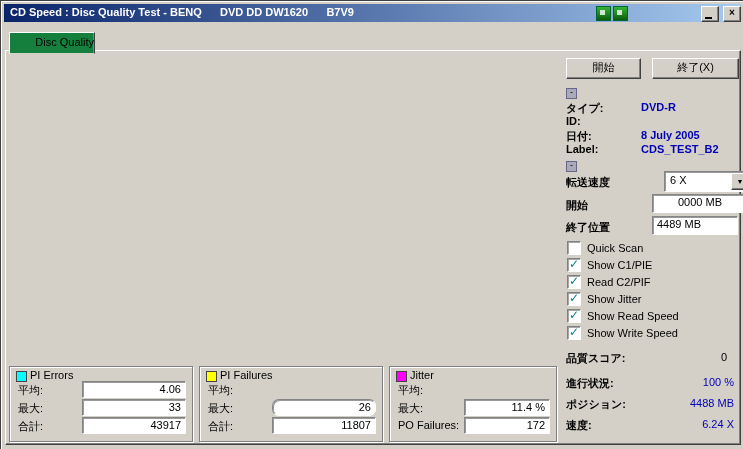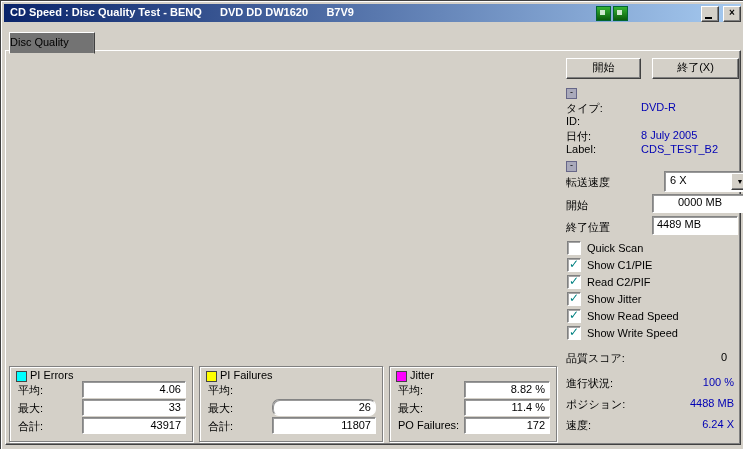--- a/index.html
+++ b/index.html
@@ -16,23 +16,23 @@
   }
   .title-text{left:6px;top:2px;color:#fff;font-weight:bold;font-size:11px;white-space:pre;}
   .ticon{top:2px;width:13px;height:13px;border:1px solid #063;
     background:linear-gradient(#35b335,#0b5c0b);}
   .ticon:after{content:"";position:absolute;left:3px;top:3px;width:5px;height:5px;background:#cfe9cf;}
   .wbtn{top:2px;width:16px;height:14px;background:#d4d0c8;
     border:1px solid;border-color:#fff #404040 #404040 #fff;box-shadow:inset -1px -1px 0 #808080;
     text-align:center;line-height:12px;font-weight:bold;font-size:10px;}
   .minbar{position:absolute;left:3px;bottom:2px;width:7px;height:2px;background:#000;}
   .tab{
-    left:8px;top:31px;width:84px;height:20px;background:#737373;z-index:3;
+    left:8px;top:31px;width:84px;height:20px;background:#15803d;z-index:3;
     border:1px solid;border-color:#fff #404040 #d4d0c8 #fff;box-shadow:inset -1px 0 0 #808080;
-    text-align:left;line-height:19px;
+    text-align:right;line-height:19px;
   }
   .pane{
     left:4px;top:49px;width:734px;height:393px;background:#d4d0c8;
     border:1px solid;border-color:#fff #404040 #404040 #fff;box-shadow:inset -1px -1px 0 #808080;
     z-index:1;
   }
   .chart-note{top:56px;color:#000;white-space:pre;}
   .tick{color:#000;font-size:11px;}
   .button{
     background:#d4d0c8;border:1px solid;border-color:#fff #404040 #404040 #fff;
@@ -59,21 +59,21 @@
     border:1px solid;border-color:#808080 #fff #fff #808080;box-shadow:inset 1px 1px 0 rgba(0,0,0,.35);
     font-size:12px;line-height:11px;text-align:center;color:var(--check,#008080);font-weight:bold;}
   .cb-label{position:absolute;left:20px;top:1px;white-space:nowrap;}
   .groupbox{border:1px solid #808080;box-shadow:1px 1px 0 #fff, inset 1px 1px 0 #fff;z-index:4;}
   .colorsq{position:absolute;width:9px;height:9px;border:1px solid #444;}
   .stat-field{
     background:#fff;border:1px solid;border-color:#848484 #fff #fff #848484;
     box-shadow:inset 1px 1px 0 rgba(0,0,0,.4);height:15px;line-height:14px;
     text-align:right;padding-right:4px;
   }
-  .rlabel{white-space:nowrap;z-index:4;}
+  .rlabel{white-space:nowrap;z-index:4;font-weight:bold;}
   .rvalue{text-align:right;white-space:nowrap;z-index:4;}
   svg{display:block;}
 </style>
 </head>
 <body>
 
 <div class="window" id="win">
 
   <div class="abs titlebar">
     <span class="abs title-text">CD Speed : Disc Quality Test - BENQ      DVD DD DW1620      B7V9</span>
@@ -314,19 +314,18 @@
       <span class="abs" style="left: 8px; top: 16px;">平均:</span>
       <span class="abs" style="left: 8px; top: 34px;">最大:</span>
       <div class="abs stat-field" style="right: 6px; top: 32px; width: 98px; border-radius: 7px;">26</div>
       <span class="abs" style="left: 8px; top: 52px;">合計:</span>
       <div class="abs stat-field" style="right: 6px; top: 50px; width: 98px;">11807</div>
     </div>
     <div class="abs groupbox" style="left: 388px; top: 365px; width: 166px; height: 74px;">
       <span class="colorsq" style="left: 6px; top: 4px; background: rgb(255, 0, 255);"></span>
       <span class="abs" style="left: 20px; top: 2px;">Jitter</span>
       <span class="abs" style="left: 8px; top: 16px;">平均:</span>
-      <div class="abs stat-field" style="right: 6px; top: 14px; width: 80px;">8.82 %</div>
       <span class="abs" style="left: 8px; top: 34px;">最大:</span>
       <div class="abs stat-field" style="right: 6px; top: 32px; width: 80px;">11.4 %</div>
       <span class="abs" style="left: 8px; top: 52px;">PO Failures:</span>
       <div class="abs stat-field" style="right: 6px; top: 50px; width: 80px;">172</div>
     </div>
   </div>
 
 </body></html>

